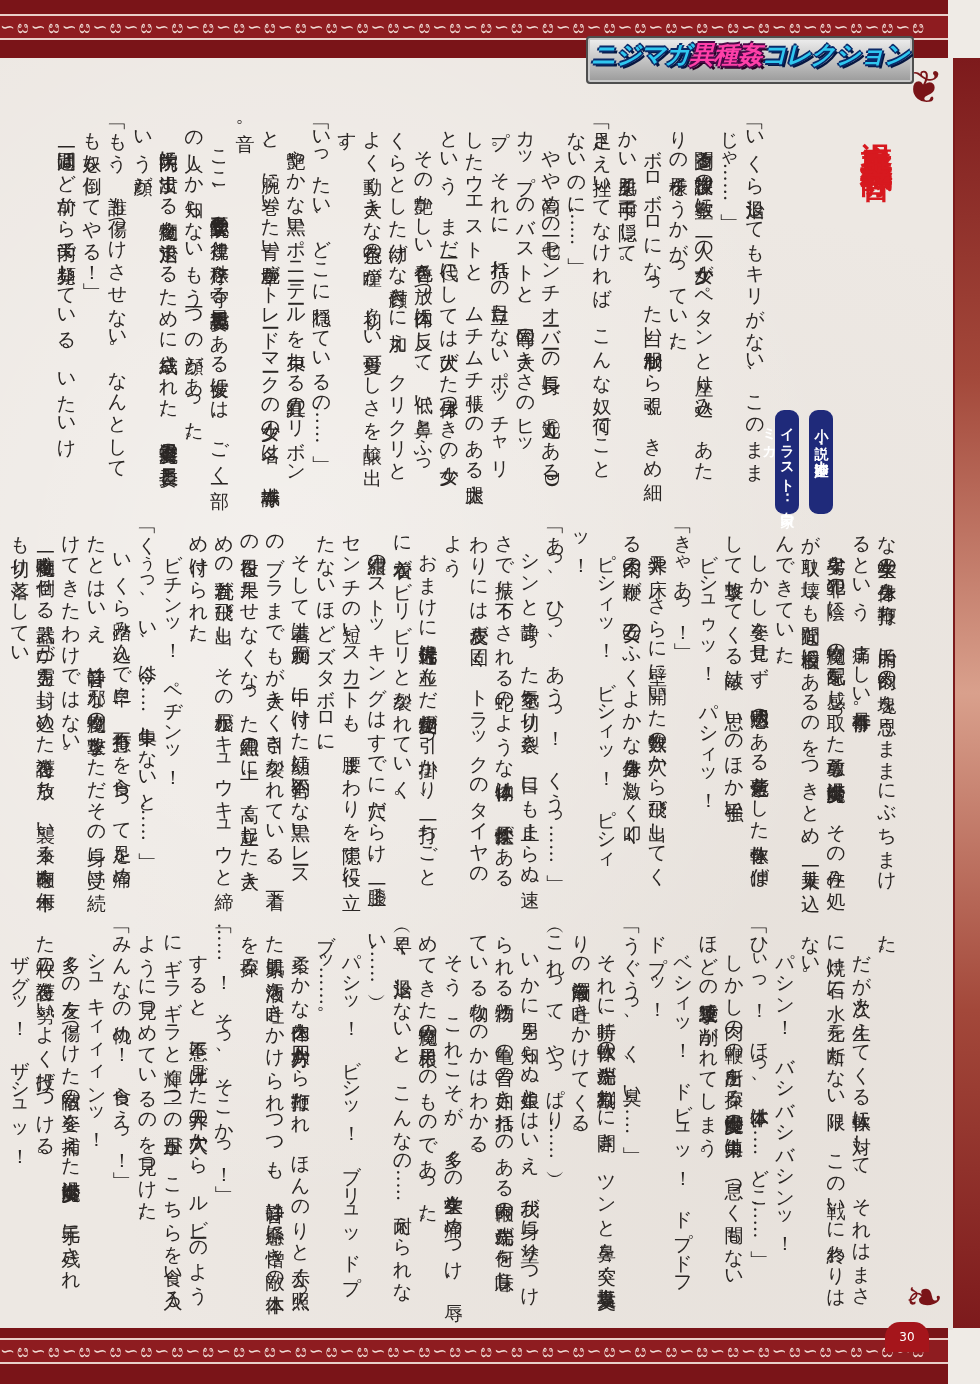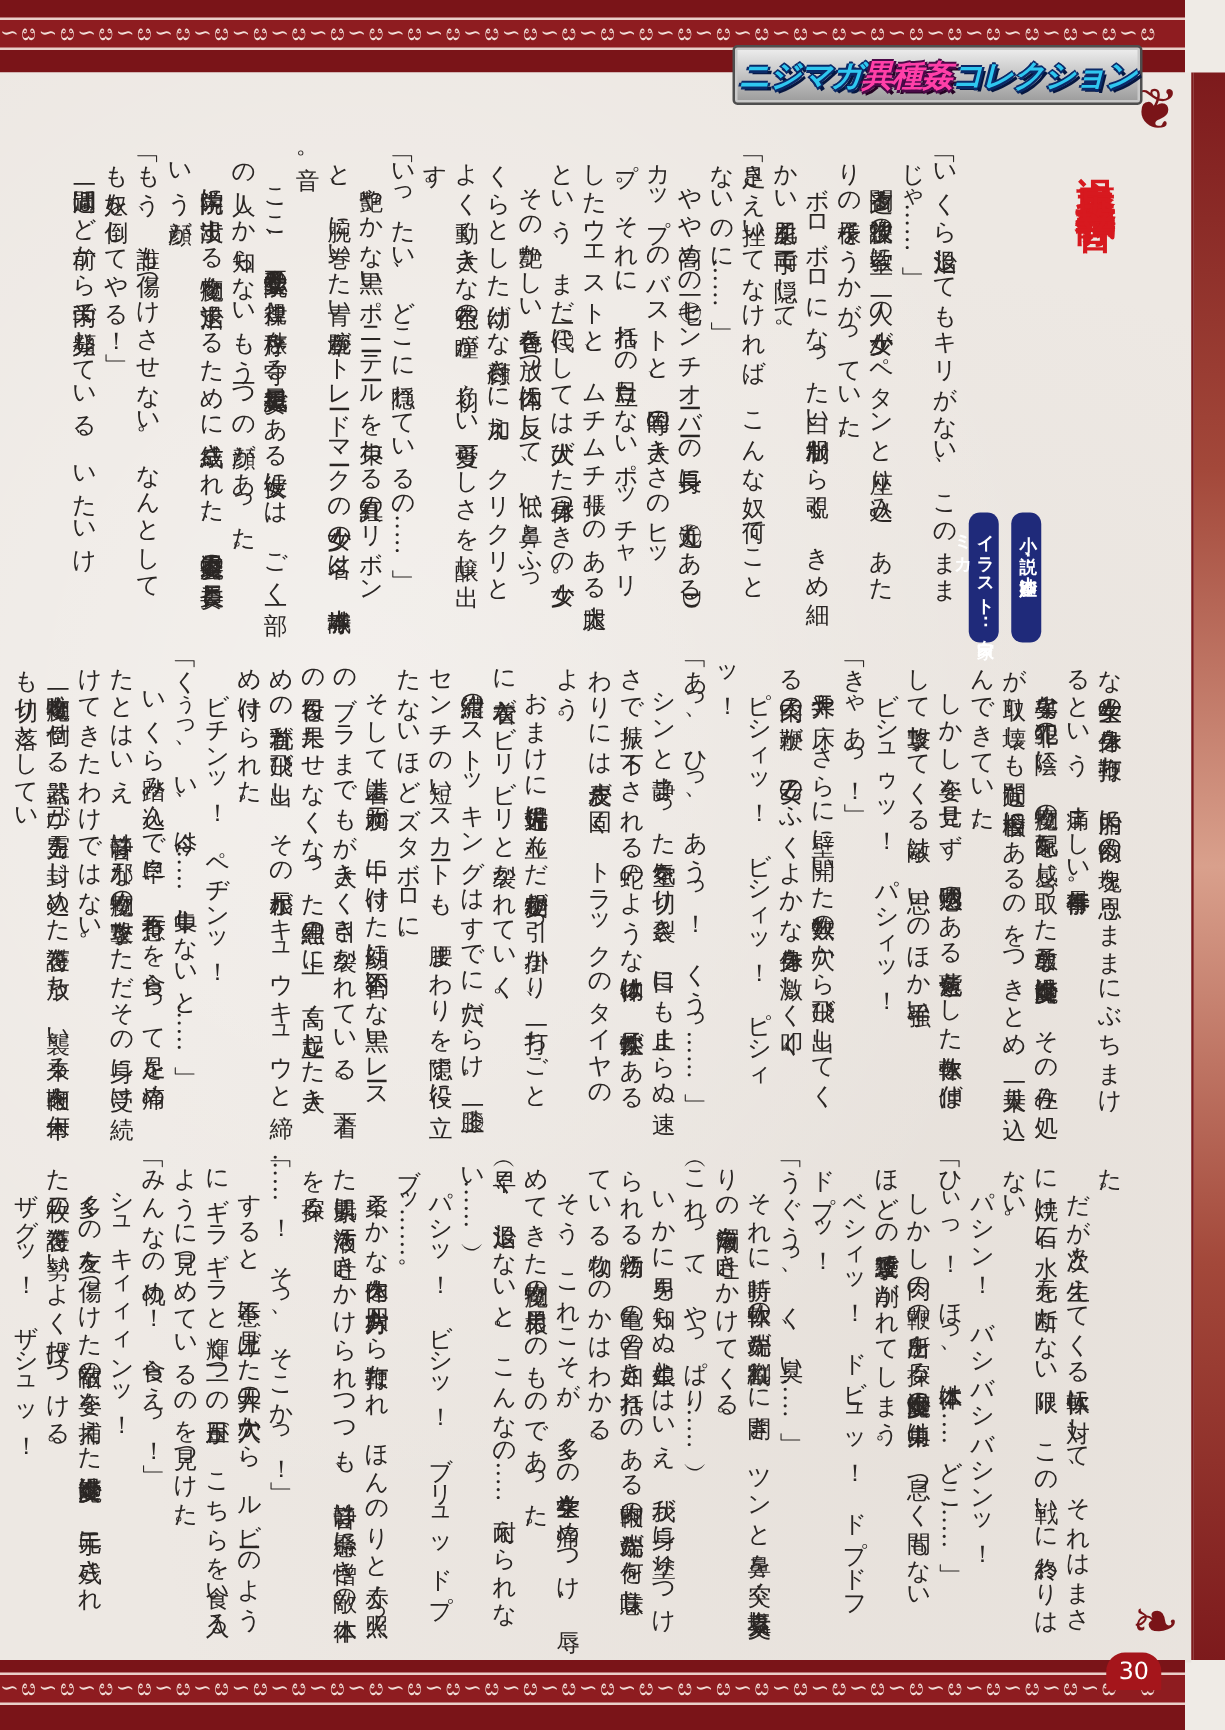--- a/index.html
+++ b/index.html
@@ -36,21 +36,21 @@
     border-left: 2px solid #7d1a1c;
   }
   .corner {
     position: absolute; color: #7a1418; font-size: 46px; line-height: 1;
   }
   .logo {
     position: absolute; left: 586px; top: 36px; width: 324px; height: 44px;
     background: linear-gradient(#efefef, #9a9a9a);
     border: 2px solid #4e4e4e; border-radius: 4px;
     box-shadow: 0 0 0 2px #c9c9c9 inset;
-    display: flex; align-items: center; justify-content: center;
+    display: flex; justify-content: center;
     font-family: "DejaVu Sans", sans-serif; font-weight: bold; font-size: 25px;
     font-style: italic; letter-spacing: -1px;
   }
   .logo .l1, .logo .l3 {
     color: #2fc7f0;
     text-shadow: -2px 0 #0b2a68, 2px 0 #0b2a68, 0 -2px #0b2a68, 0 2px #0b2a68, 3px 3px #061640;
   }
   .logo .l2 {
     color: #ff3fa8;
     text-shadow: -2px 0 #4b0a48, 2px 0 #4b0a48, 0 -2px #4b0a48, 0 2px #4b0a48, 3px 3px #240322;
@@ -74,21 +74,21 @@
   }
   .block p { margin: 0; }
   .block .in { text-indent: 1em; }
   .block .q { text-indent: 0; }
   .b1 { right: 212px; top: 118px; height: 370px; }
   .b2 { right: 80px; top: 522px; height: 372px; }
   .b3 { right: 80px; top: 922px; height: 378px; }
   .pagenum {
     position: absolute; left: 885px; top: 1322px; width: 44px; height: 30px;
     border-radius: 15px 15px 0 0; background: #a5151b; color: #ffffff;
-    font-family: "DejaVu Sans", sans-serif; font-size: 19px;
+    font-family: "DejaVu Sans", sans-serif; font-size: 12px;
     text-align: center; line-height: 30px;
   }
 </style>
 </head>
 <body>
 
 <div class="band top">
   <div class="scroll">∽ೞ∽ೞ∽ೞ∽ೞ∽ೞ∽ೞ∽ೞ∽ೞ∽ೞ∽ೞ∽ೞ∽ೞ∽ೞ∽ೞ∽ೞ∽ೞ∽ೞ∽ೞ∽ೞ∽ೞ∽ೞ∽ೞ∽ೞ∽ೞ∽ೞ∽ೞ∽ೞ∽ೞ∽ೞ∽ೞ</div>
 </div>
 <div class="paper"></div>

